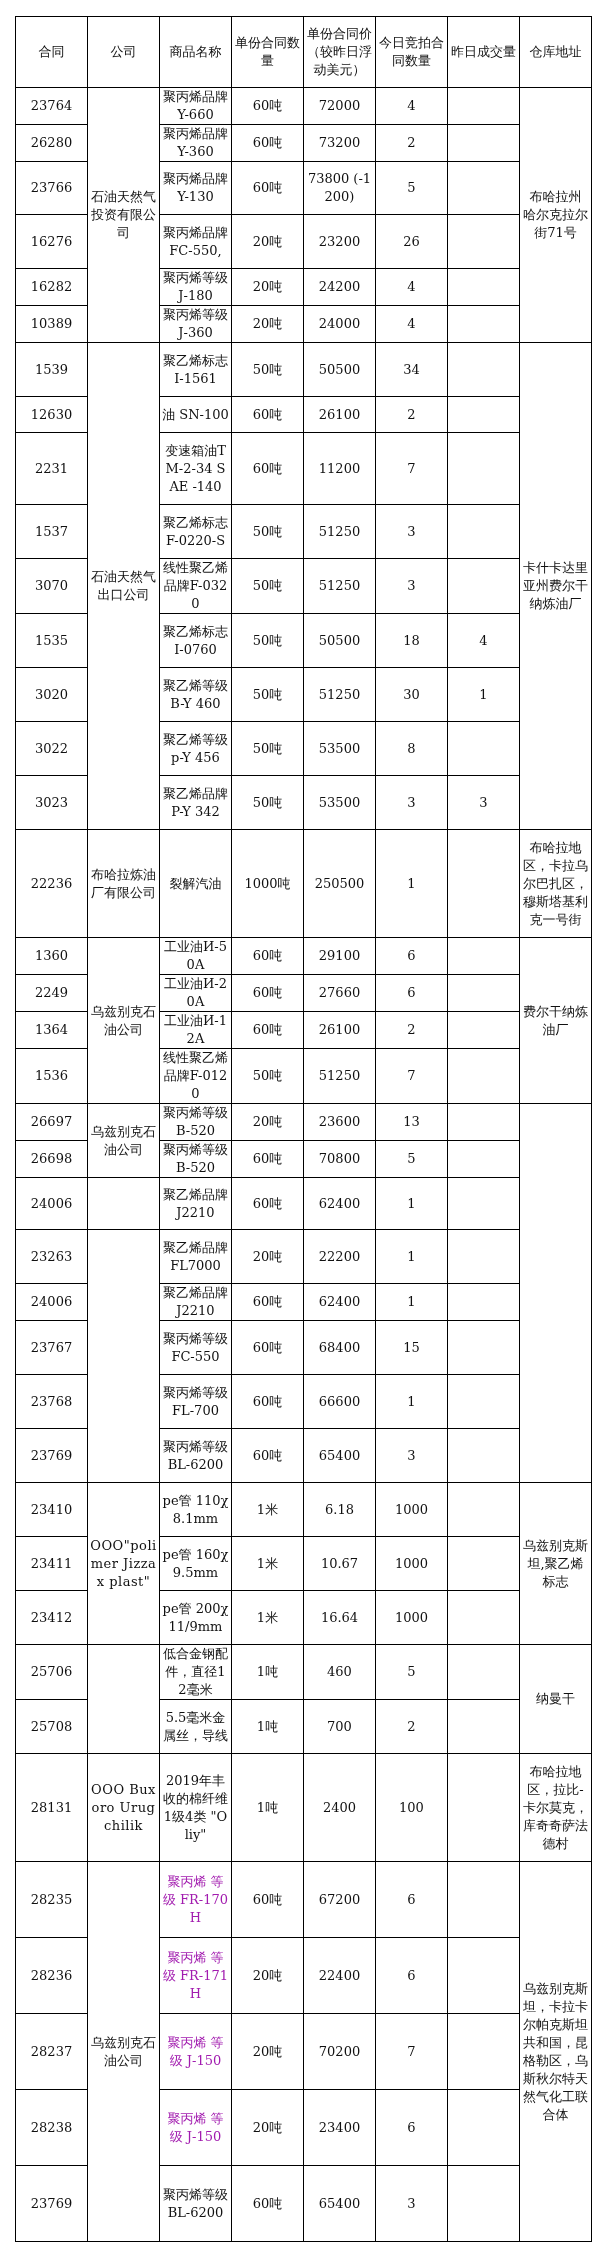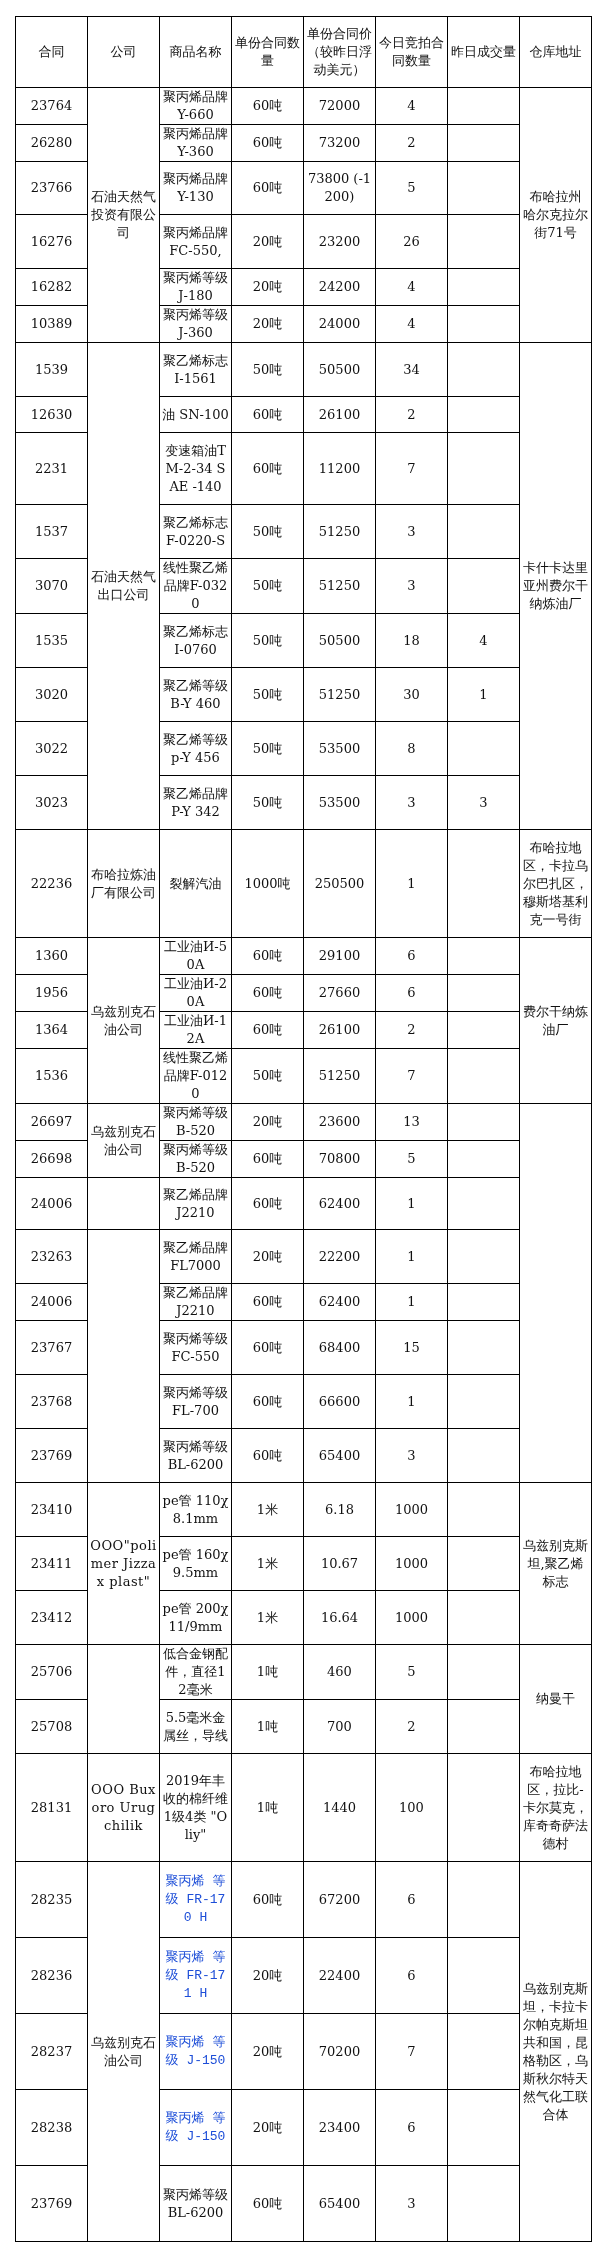--- a/index.html
+++ b/index.html
@@ -34,21 +34,21 @@
       word-break: break-all;
       overflow: hidden;
     }
     table.contracts th {
       font-family: "DejaVu Sans", "Liberation Sans", sans-serif;
       font-weight: normal;
       font-size: 13px;
       line-height: 18px;
       height: 70px;
     }
-    .gray { color: #1d4ed8; font-family: Liberation Mono, monospace; }
+    .gray { color: #a21caf; }
     .lspace { letter-spacing: 0.5px; }
   </style>
 </head>
 <body>
 
 <table class="contracts">
   <colgroup>
     <col>
       <col>
       <col>
@@ -213,21 +213,21 @@
       <td>1360</td>
       <td rowspan="4">乌兹别克石油公司</td>
       <td>工业油И-50А</td>
       <td>60吨</td>
       <td>29100</td>
       <td>6</td>
       <td></td>
       <td rowspan="4">费尔干纳炼油厂</td>
     </tr>
     <tr style="height:36px">
-      <td>1956</td>
+      <td>2249</td>
       <td>工业油И-20А</td>
       <td>60吨</td>
       <td>27660</td>
       <td>6</td>
       <td></td>
     </tr>
     <tr style="height:36px">
       <td>1364</td>
       <td>工业油И-12А</td>
       <td>60吨</td>
@@ -357,21 +357,21 @@
       <td>700</td>
       <td>2</td>
       <td></td>
     </tr>
 
     <tr style="height:108px">
       <td>28131</td>
       <td class="lspace">OOO Buxoro Urugchilik</td>
       <td>2019年丰收的棉纤维1级4类 "Oliy"</td>
       <td>1吨</td>
-      <td>1440</td>
+      <td>2400</td>
       <td>100</td>
       <td></td>
       <td>布哈拉地区，拉比-卡尔莫克，库奇奇萨法德村</td>
     </tr>
 
     <tr style="height:76px">
       <td>28235</td>
       <td rowspan="5">乌兹别克石油公司</td>
       <td class="gray">聚丙烯 等级 FR-170 H</td>
       <td>60吨</td>

